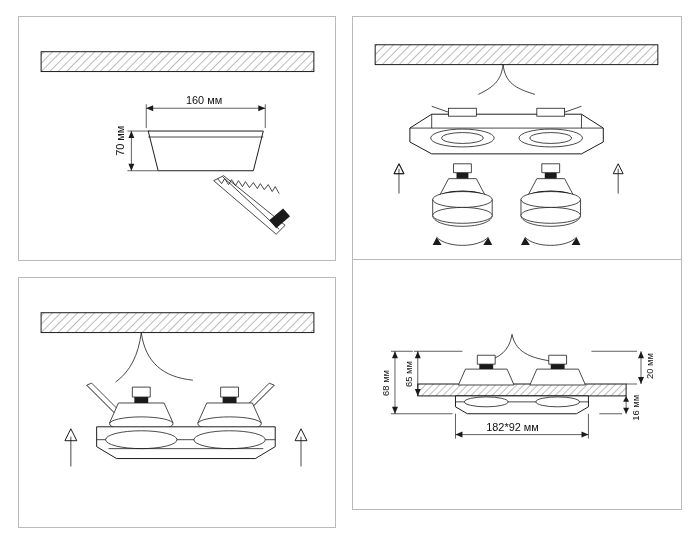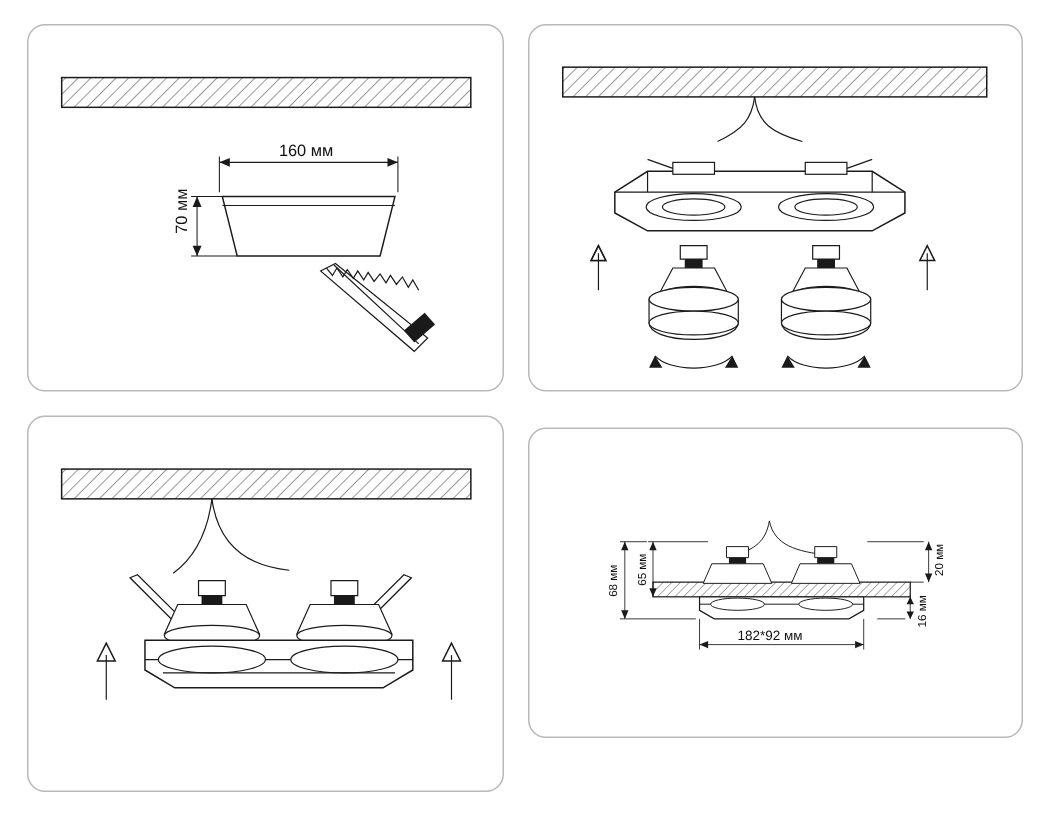--- a/index.html
+++ b/index.html
@@ -15,28 +15,28 @@
     overflow: hidden;
   }
   .sheet {
     position: relative;
     width: 700px;
     height: 544px;
   }
   .panel {
     position: absolute;
     border: 1px solid #b9b9b9;
-    border-radius: 12px;
+    border-radius: 0;
     background: #ffffff;
     box-sizing: border-box;
   }
   #panel-1 { left: 18px;  top: 16px;  width: 318px; height: 245px; }
   #panel-2 { left: 352px; top: 16px;  width: 330px; height: 245px; }
   #panel-3 { left: 18px;  top: 277px; width: 318px; height: 251px; }
-  #panel-4 { left: 352px; top: 285px; width: 330px; height: 207px; }
+  #panel-4 { left: 352px; top: 259px; width: 330px; height: 251px; }
 
   .panel svg {
     position: absolute;
     left: 0;
     top: 0;
     width: 100%;
     height: 100%;
     overflow: visible;
   }
   .dim-text {

